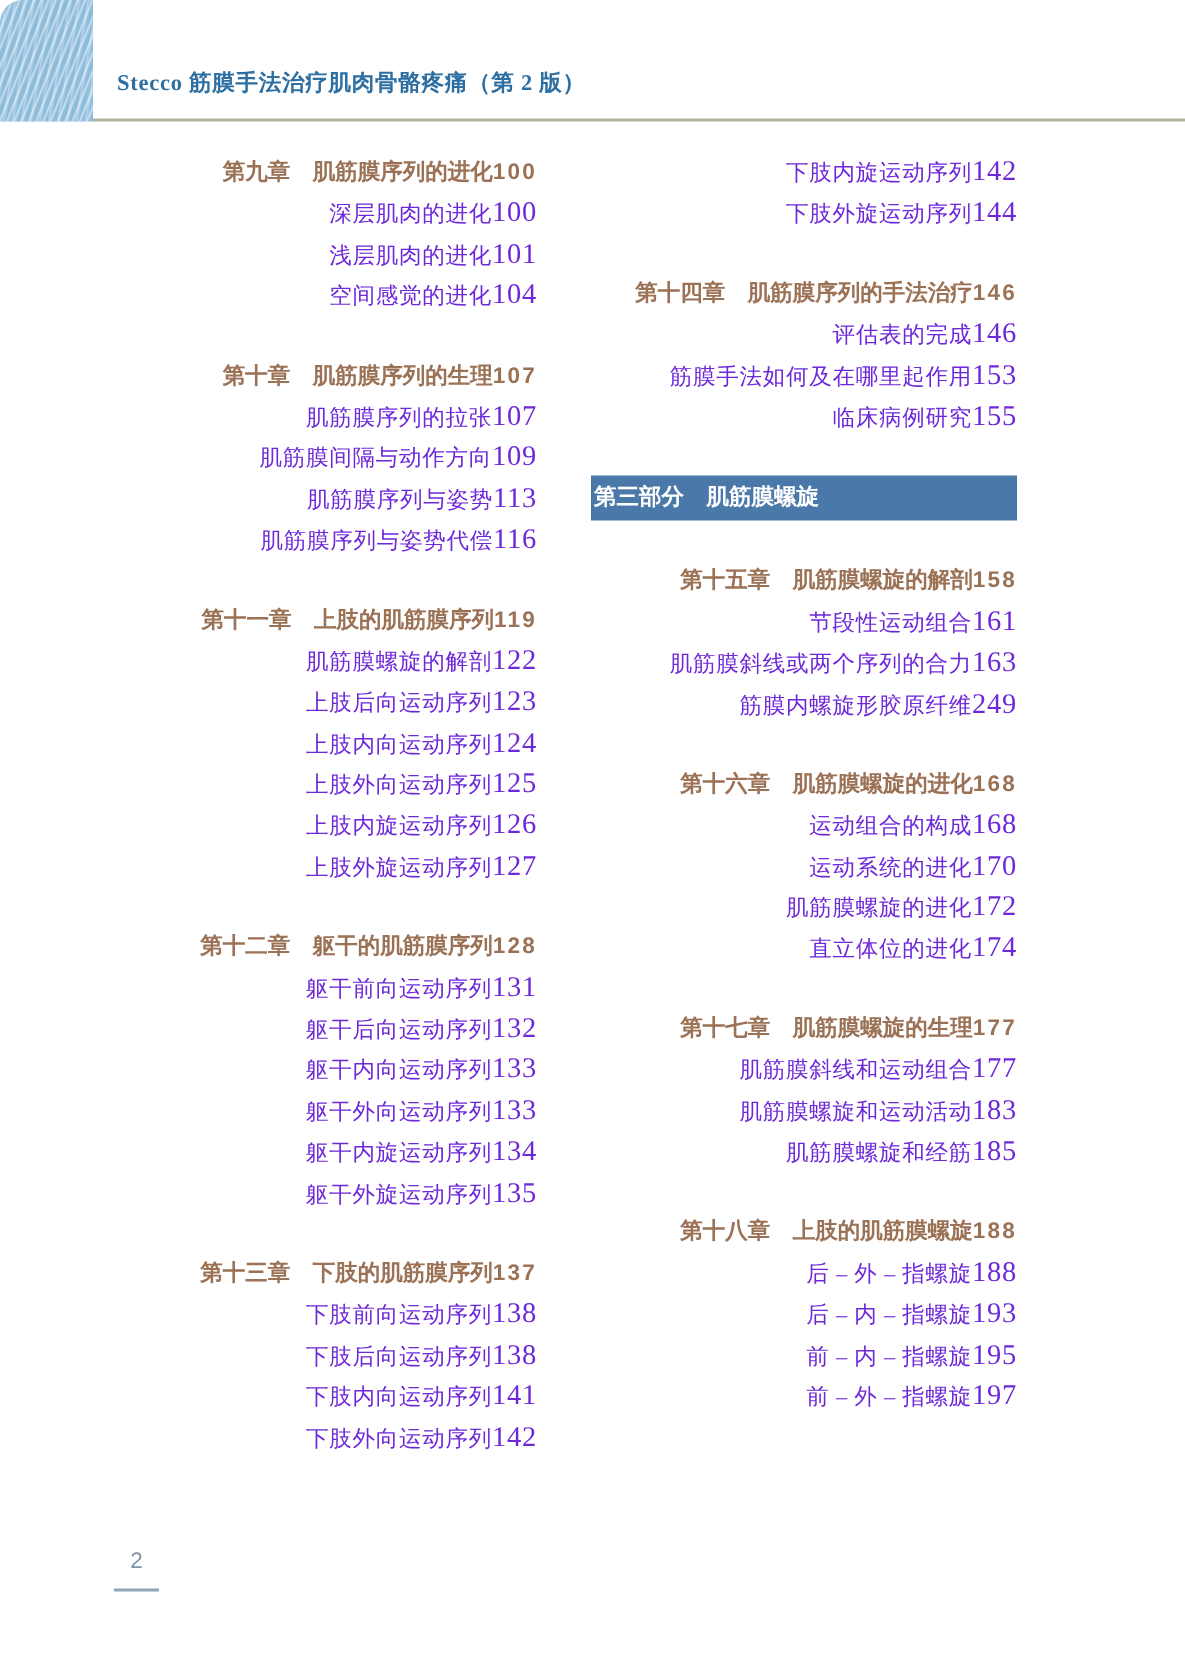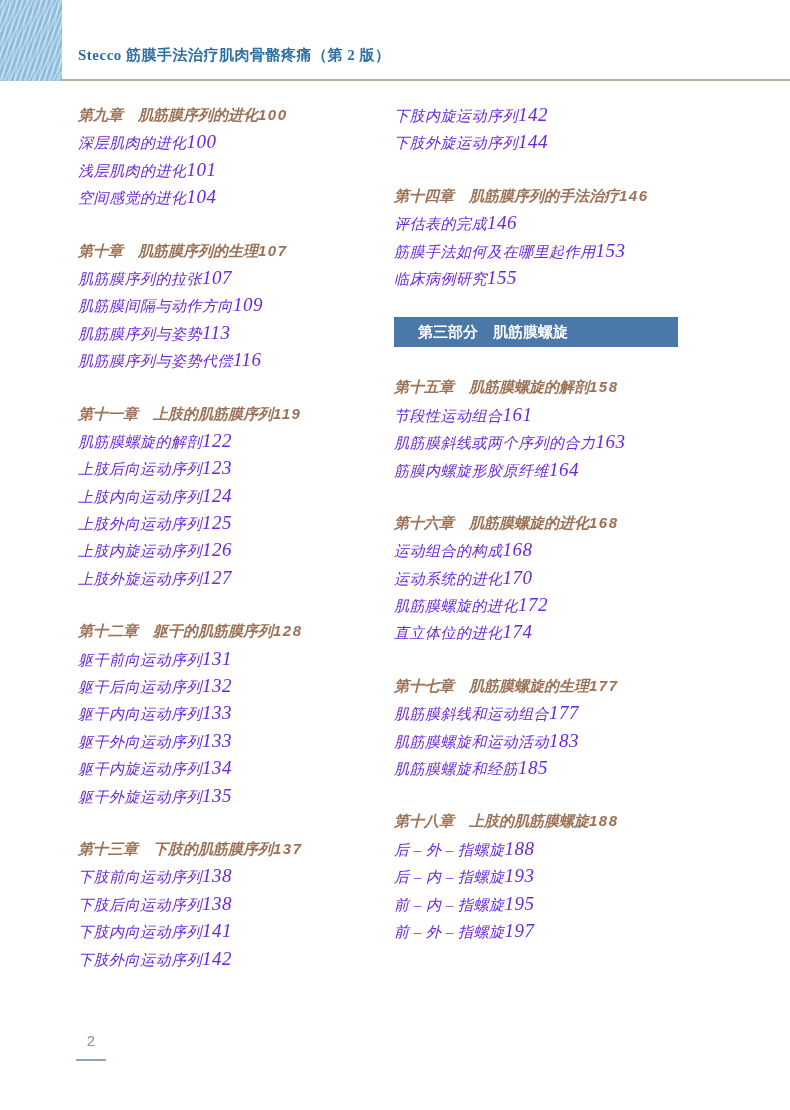--- a/index.html
+++ b/index.html
@@ -2,20 +2,21 @@
 <html><head>
 <meta charset="utf-8">
 <style>
   html,body { margin:0; padding:0; background:#ffffff; }
   .page {
     position:relative;
     width:790px; height:1110px;
     background:#ffffff;
     font-family:"Liberation Serif","DejaVu Serif",serif;
     overflow:hidden;
+    border-radius:15px;
   }
 
   
   .wave-decoration {
     position:absolute; left:0; top:0;
     width:62px; height:81px;
     background:
       repeating-linear-gradient(112deg,
         rgba(255,255,255,0.00) 0px, rgba(255,255,255,0.00) 2px,
         rgba(255,255,255,0.55) 3px, rgba(255,255,255,0.00) 4.5px),
@@ -40,38 +41,38 @@
   .col {
     position:absolute; top:101px;
     display:flex; flex-direction:column;
   }
   .col-left  { left:78px;  width:280px; }
   .col-right { left:394px; width:284px; }
 
   .block + .block { margin-top:26px; }
 
   .toc-row {
-    display:flex; justify-content:flex-start; align-items:baseline;
-    height:27.4px; line-height:27.4px; white-space:nowrap;font-style:italic;
+    display:flex; justify-content:flex-end; align-items:baseline;
+    height:27.4px; line-height:27.4px; white-space:nowrap;
   }
   .toc-heading-row {
     font-family:"Liberation Sans","DejaVu Sans",sans-serif;
     font-weight:bold; color:#9c7256; font-size:15px;
   }
   .toc-heading-row .toc-page { letter-spacing:1.5px; font-size:15px; }
   .toc-entry-row { color:#6d28d9; font-size:15px; letter-spacing:0.5px; }
   .toc-entry-row .toc-page { font-size:19px; letter-spacing:0.5px; }
 
   .part-banner {
     margin-top:30px;
     height:30px; line-height:30px;
     background:#4a78a8; color:#ffffff;
     font-family:"Liberation Sans","DejaVu Sans",sans-serif;
     font-weight:bold; font-size:15px;
-    padding-left:24px; box-sizing:border-box;
+    padding-left:2px; box-sizing:border-box;
     width:100%;
   }
   .part-banner + .block { }
 
   .footer-page-number {
     position:absolute; left:76px; top:1032px;
     width:30px; text-align:center;
     color:#7b93a6; font-size:15px;
     font-family:"Liberation Sans","DejaVu Sans",sans-serif;
   }
@@ -250,21 +251,21 @@
         <div class="toc-row toc-entry-row">
           <span class="toc-label">节段性运动组合</span>
           <span class="toc-page">161</span>
         </div>
         <div class="toc-row toc-entry-row">
           <span class="toc-label">肌筋膜斜线或两个序列的合力</span>
           <span class="toc-page">163</span>
         </div>
         <div class="toc-row toc-entry-row">
           <span class="toc-label">筋膜内螺旋形胶原纤维</span>
-          <span class="toc-page">164</span>
+          <span class="toc-page">249</span>
         </div>
       </div>
       <div class="toc-section block">
         <div class="toc-row toc-heading-row">
           <span class="toc-label">第十六章　肌筋膜螺旋的进化</span>
           <span class="toc-page">168</span>
         </div>
         <div class="toc-row toc-entry-row">
           <span class="toc-label">运动组合的构成</span>
           <span class="toc-page">168</span>

